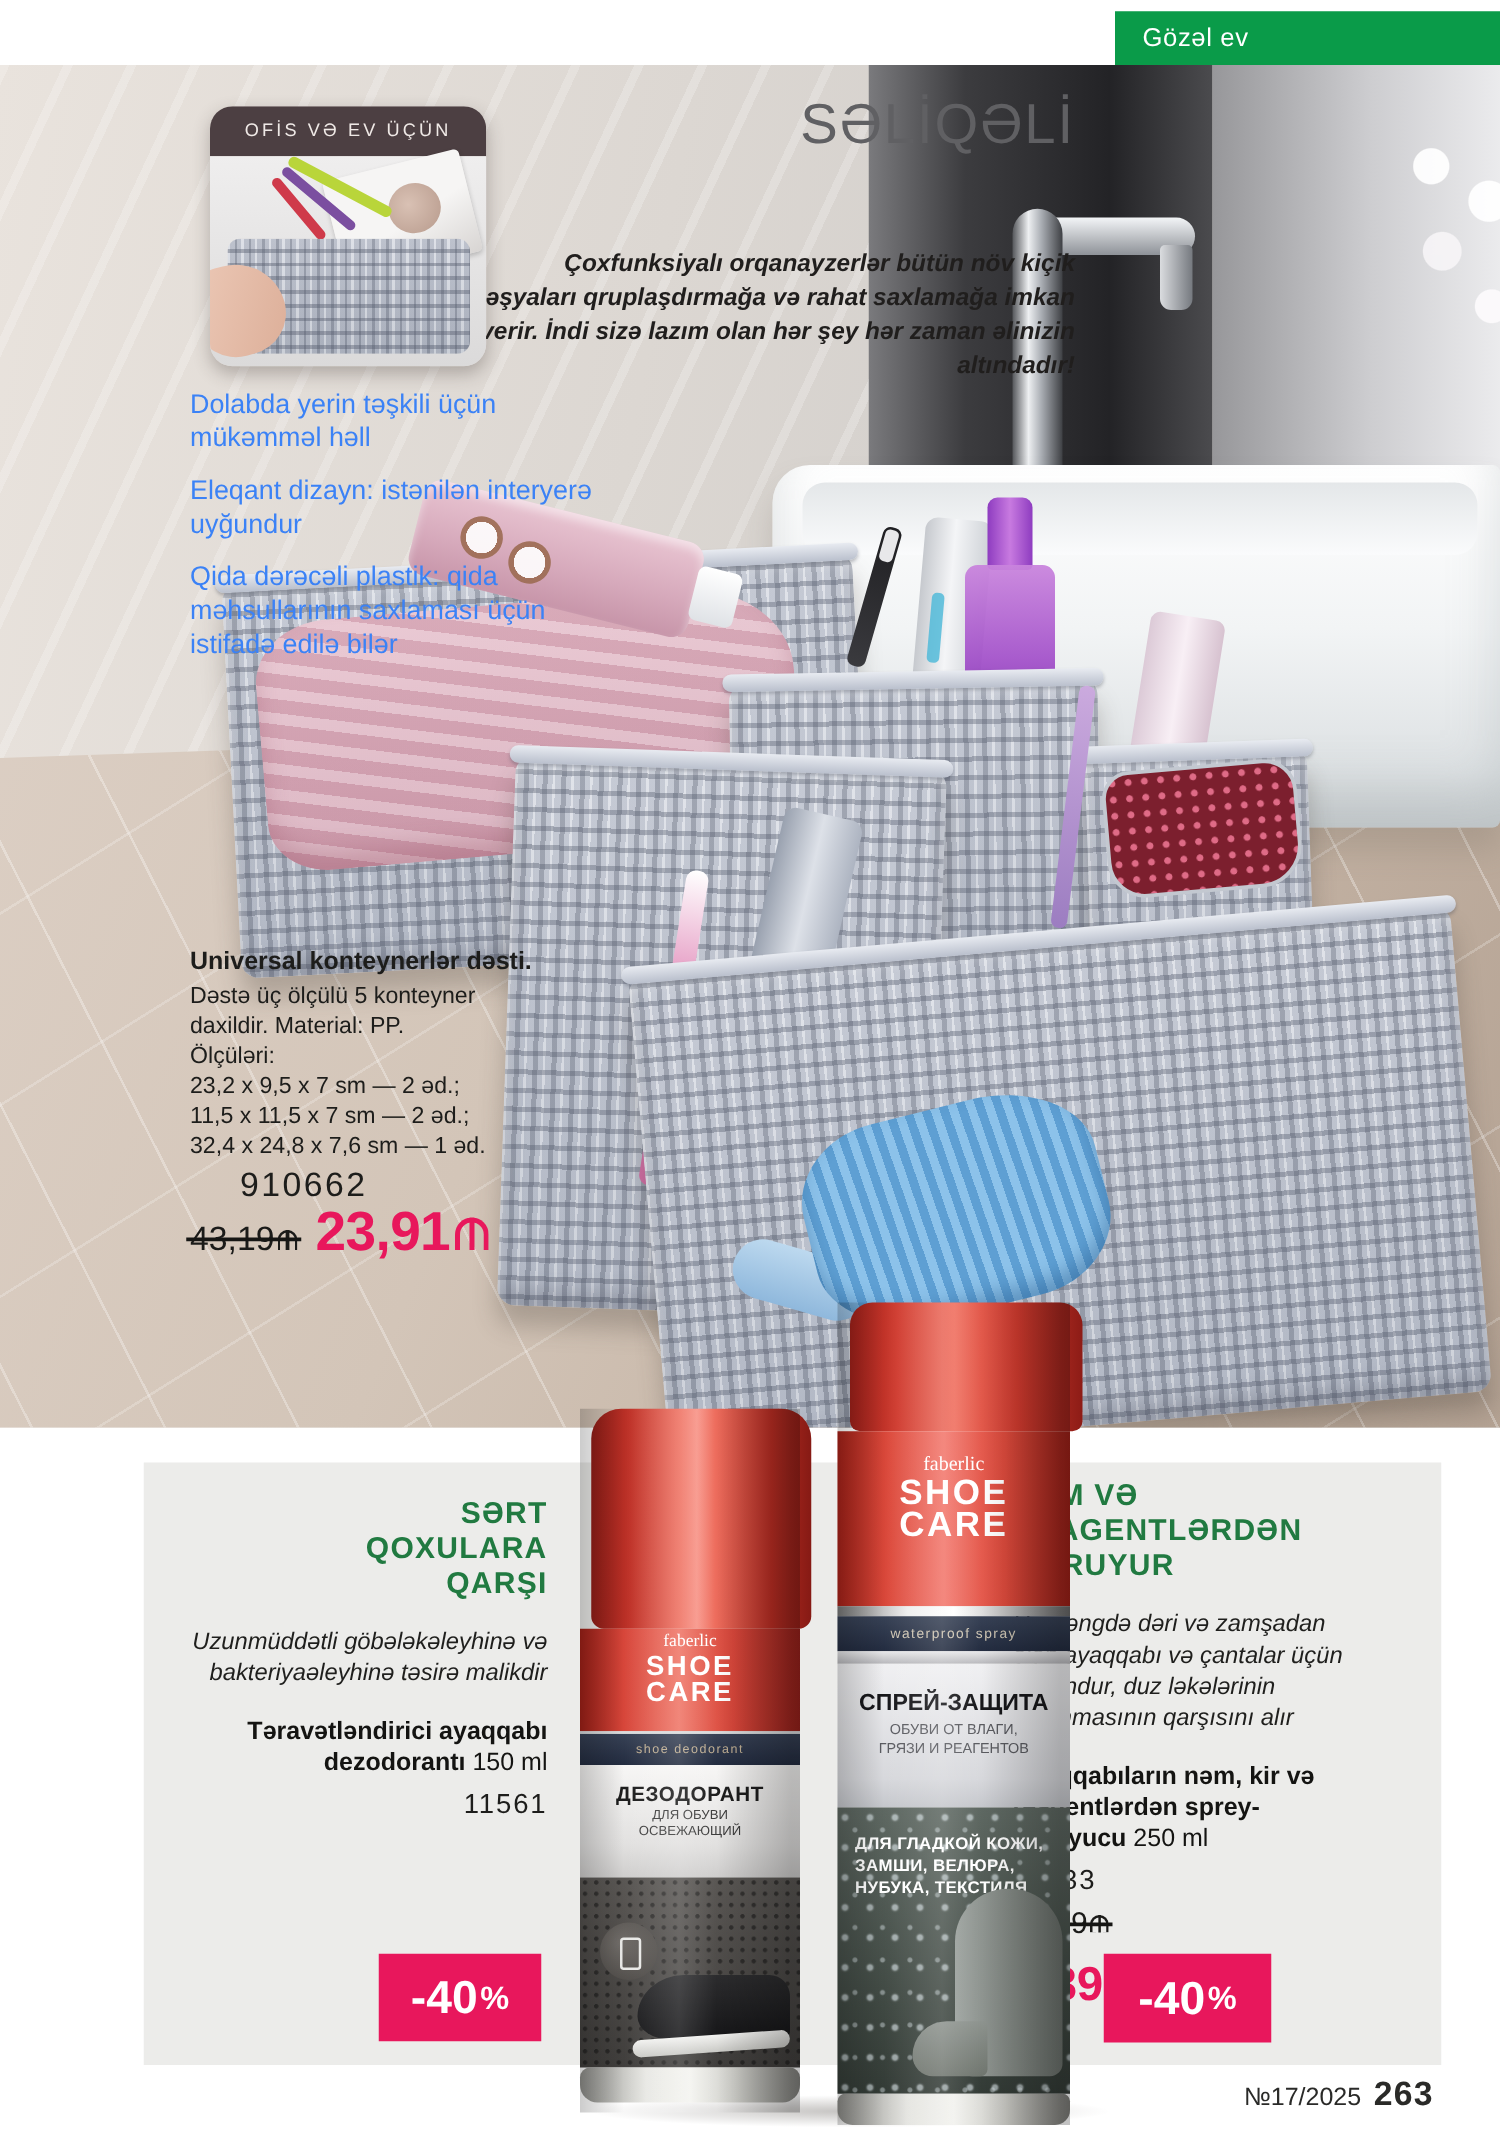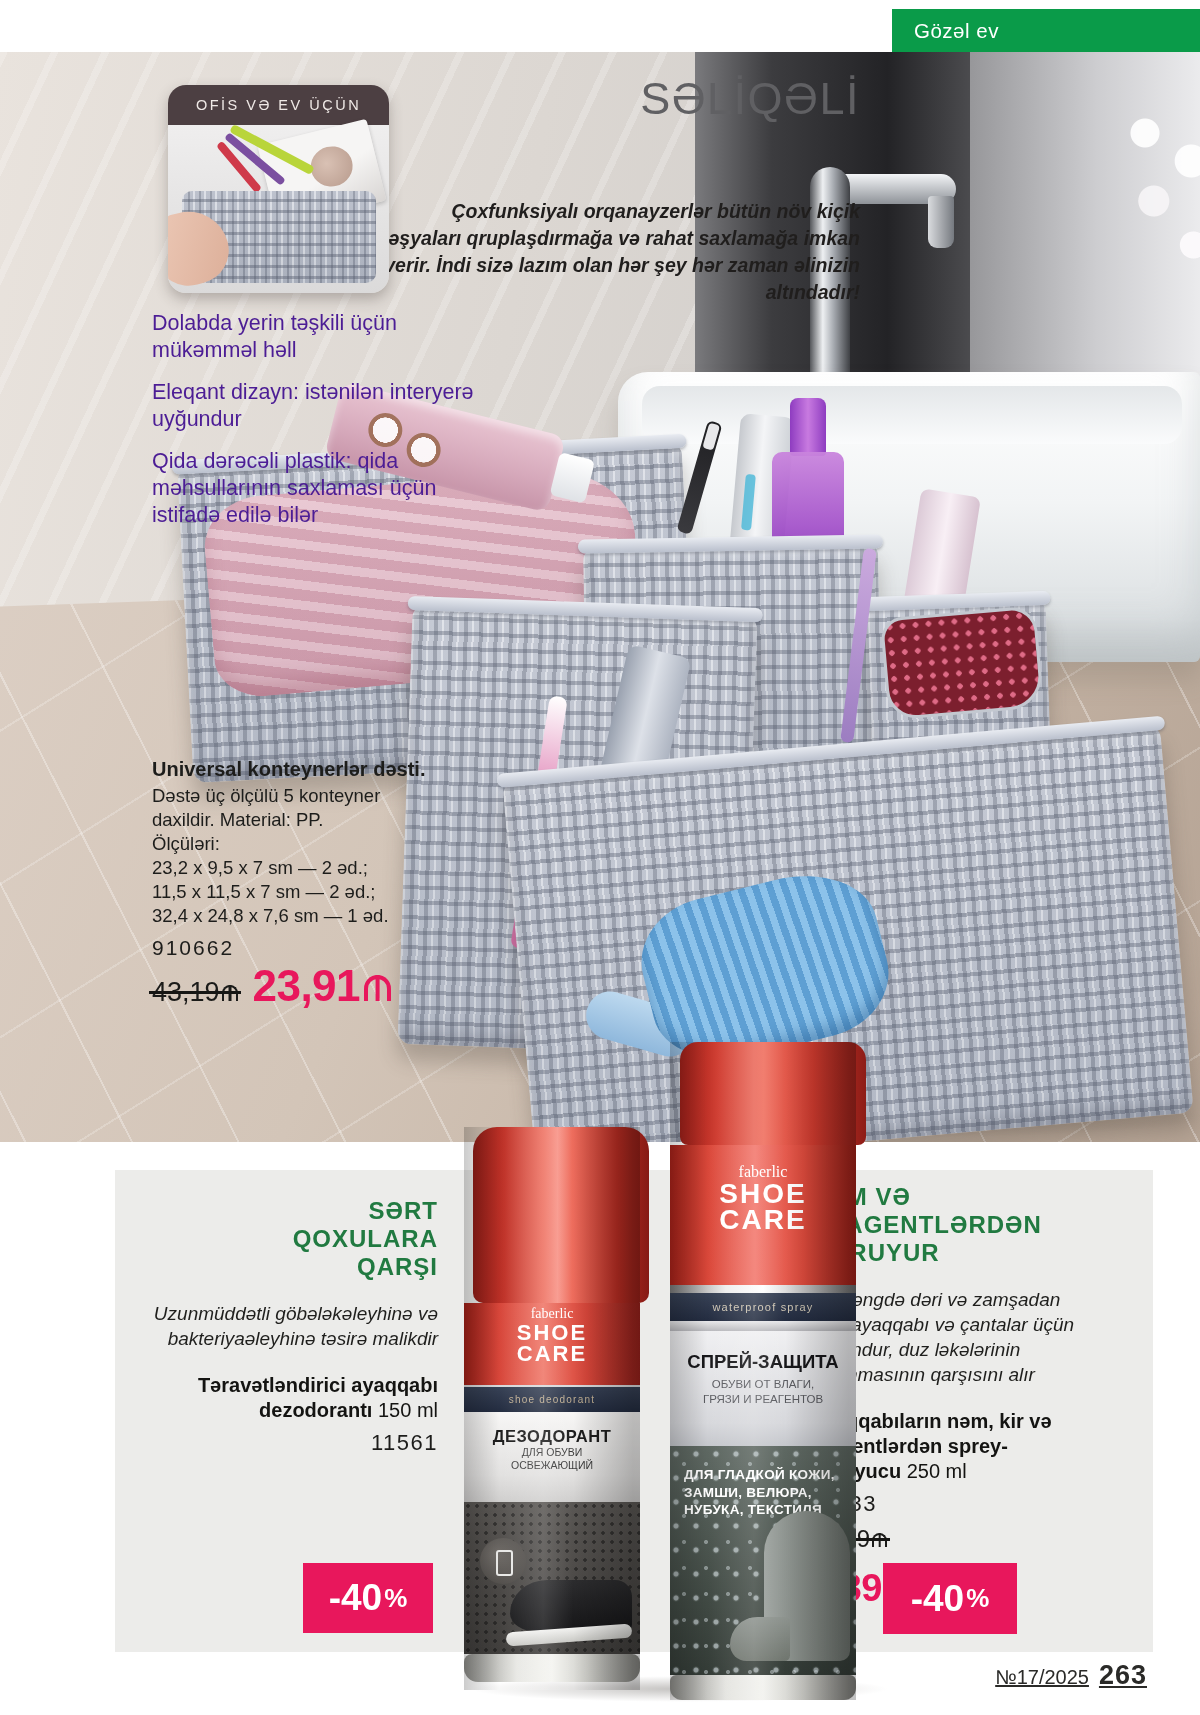--- a/index.html
+++ b/index.html
@@ -115,27 +115,27 @@
     repeating-linear-gradient(90deg,rgba(255,255,255,.32) 0 2px,rgba(150,156,170,.3) 2px 6px,rgba(84,91,108,.42) 6px 8px,rgba(150,156,170,.3) 8px 11px),
     linear-gradient(#ced2dc,#b2b8c4);}
   .hand{position:absolute;left:-14px;top:86px;width:74px;height:74px;transform:rotate(-15deg);
     border-radius:40% 60% 50% 50%;background:linear-gradient(120deg,#edcab8,#dcae98);}
 
   
   .title{position:absolute;left:360px;top:74px;width:500px;text-align:right;z-index:10;
     color:#606063;font-size:45px;line-height:49px;font-weight:500;letter-spacing:1.5px;}
   .intro{position:absolute;left:380px;top:198px;width:480px;text-align:right;z-index:10;
     font-size:19.5px;line-height:27px;font-style:italic;font-weight:600;color:#201e1d;}
-  .bullets{position:absolute;left:152px;top:310px;width:352px;z-index:10;font-size:21.5px;line-height:27px;color:#4c1d95;}
+  .bullets{position:absolute;left:152px;top:310px;width:352px;z-index:10;font-size:21.5px;line-height:27px;color:#3b82f6;}
   .bullets p{margin:0 0 15px 0;}
 
   
   .prod{position:absolute;left:152px;top:757px;width:290px;z-index:12;font-size:18.5px;line-height:24px;color:#1d1d1b;}
   .prod-name{font-size:20px;line-height:25px;font-weight:700;margin-bottom:2px;}
-  .pcode{font-size:21px;letter-spacing:2px;margin-top:8px;}
+  .pcode{font-size:27px;letter-spacing:2px;margin-top:8px;margin-left:40px;}
   .price-row{display:flex;align-items:baseline;gap:14px;margin-top:14px;}
   .old{position:relative;color:#1b1b19;white-space:nowrap;}
   .old::after{content:'';position:absolute;left:-3px;right:-3px;top:50%;height:3px;margin-top:-1px;background:#161614;}
   .new{color:#e8175c;font-weight:700;white-space:nowrap;letter-spacing:-.5px;}
   .price-main .old{font-size:27px;}
   .price-main .new{font-size:44px;}
   .manat{display:inline-block;position:relative;width:.6em;height:.58em;margin-left:.1em;}
   .manat::before{content:'';position:absolute;inset:0;border:.11em solid currentColor;border-bottom:0;
     border-radius:.32em .32em 0 0;box-sizing:border-box;}
   .manat::after{content:'';position:absolute;left:50%;top:0;transform:translateX(-50%);width:.11em;height:100%;background:currentColor;}
@@ -212,21 +212,21 @@
   .boot::after{content:'';position:absolute;left:-34px;bottom:0;width:60px;height:44px;border-radius:30px 4px 6px 18px;
     background:linear-gradient(180deg,#8d938e,#70766f);}
   .rim-l{height:28px;border-radius:8px 8px 14px 14px;
     background:linear-gradient(90deg,#8e8e8a,#e8e8e4 30%,#f4f4f0 50%,#cfcfca 70%,#7f7f7b);}
   .rim-r{height:25px;border-radius:6px 6px 12px 12px;
     background:linear-gradient(90deg,#8a8a86,#e4e4e0 30%,#f2f2ee 50%,#c9c9c4 72%,#7a7a76);}
   .can-shadow{position:absolute;left:470px;top:1676px;width:420px;height:26px;z-index:19;
     background:radial-gradient(ellipse at center,rgba(90,85,80,.35),transparent 70%);}
 
   
-  .footer{position:absolute;right:53px;top:1660px;display:flex;align-items:baseline;gap:10px;color:#2a2a28;z-index:26;text-decoration:underline;}
+  .footer{position:absolute;right:53px;top:1660px;display:flex;align-items:baseline;gap:10px;color:#2a2a28;z-index:26;}
   .issue{font-size:20px;}
   .pagenum{font-size:27px;font-weight:600;letter-spacing:1px;}
 </style>
 </head>
 <body>
 
 <div class="page">
 
   <div class="banner">
     <span>Gözəl ev</span>

